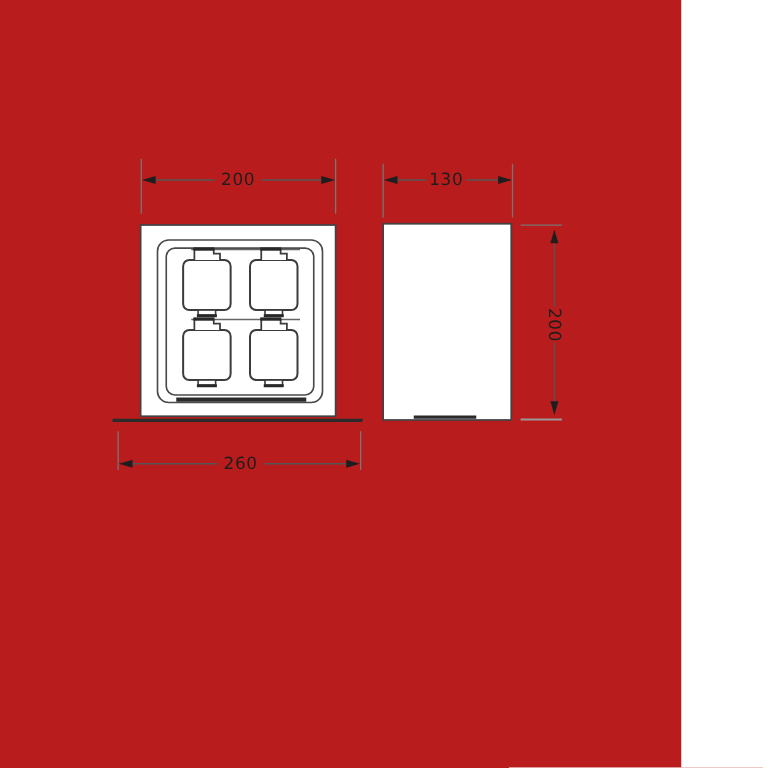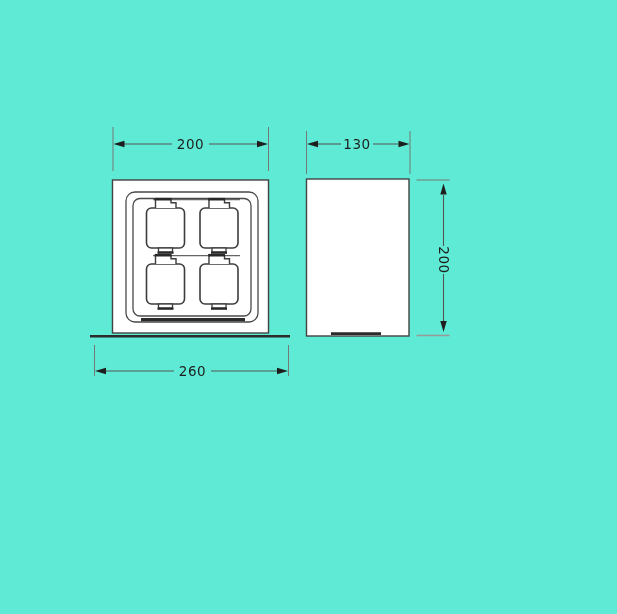--- a/index.html
+++ b/index.html
@@ -3,23 +3,23 @@
 <meta charset="utf-8">
 <style>
   html, body {
     margin: 0;
     padding: 0;
     background: #ffffff;
     font-family: "DejaVu Sans", "Liberation Sans", sans-serif;
   }
   .canvas {
     position: relative;
-    width: 617px;
+    width: 545px;
     height: 614px;
-    background: #5eead4;
+    background: #b91c1c;
     overflow: hidden;
   }
   svg { display: block; }
   .dim-text {
     font-family: "DejaVu Sans", "Liberation Sans", sans-serif;
     font-size: 13.5px;
     fill: #1e1e1e;
     letter-spacing: 0.5px;
   }
 </style>

